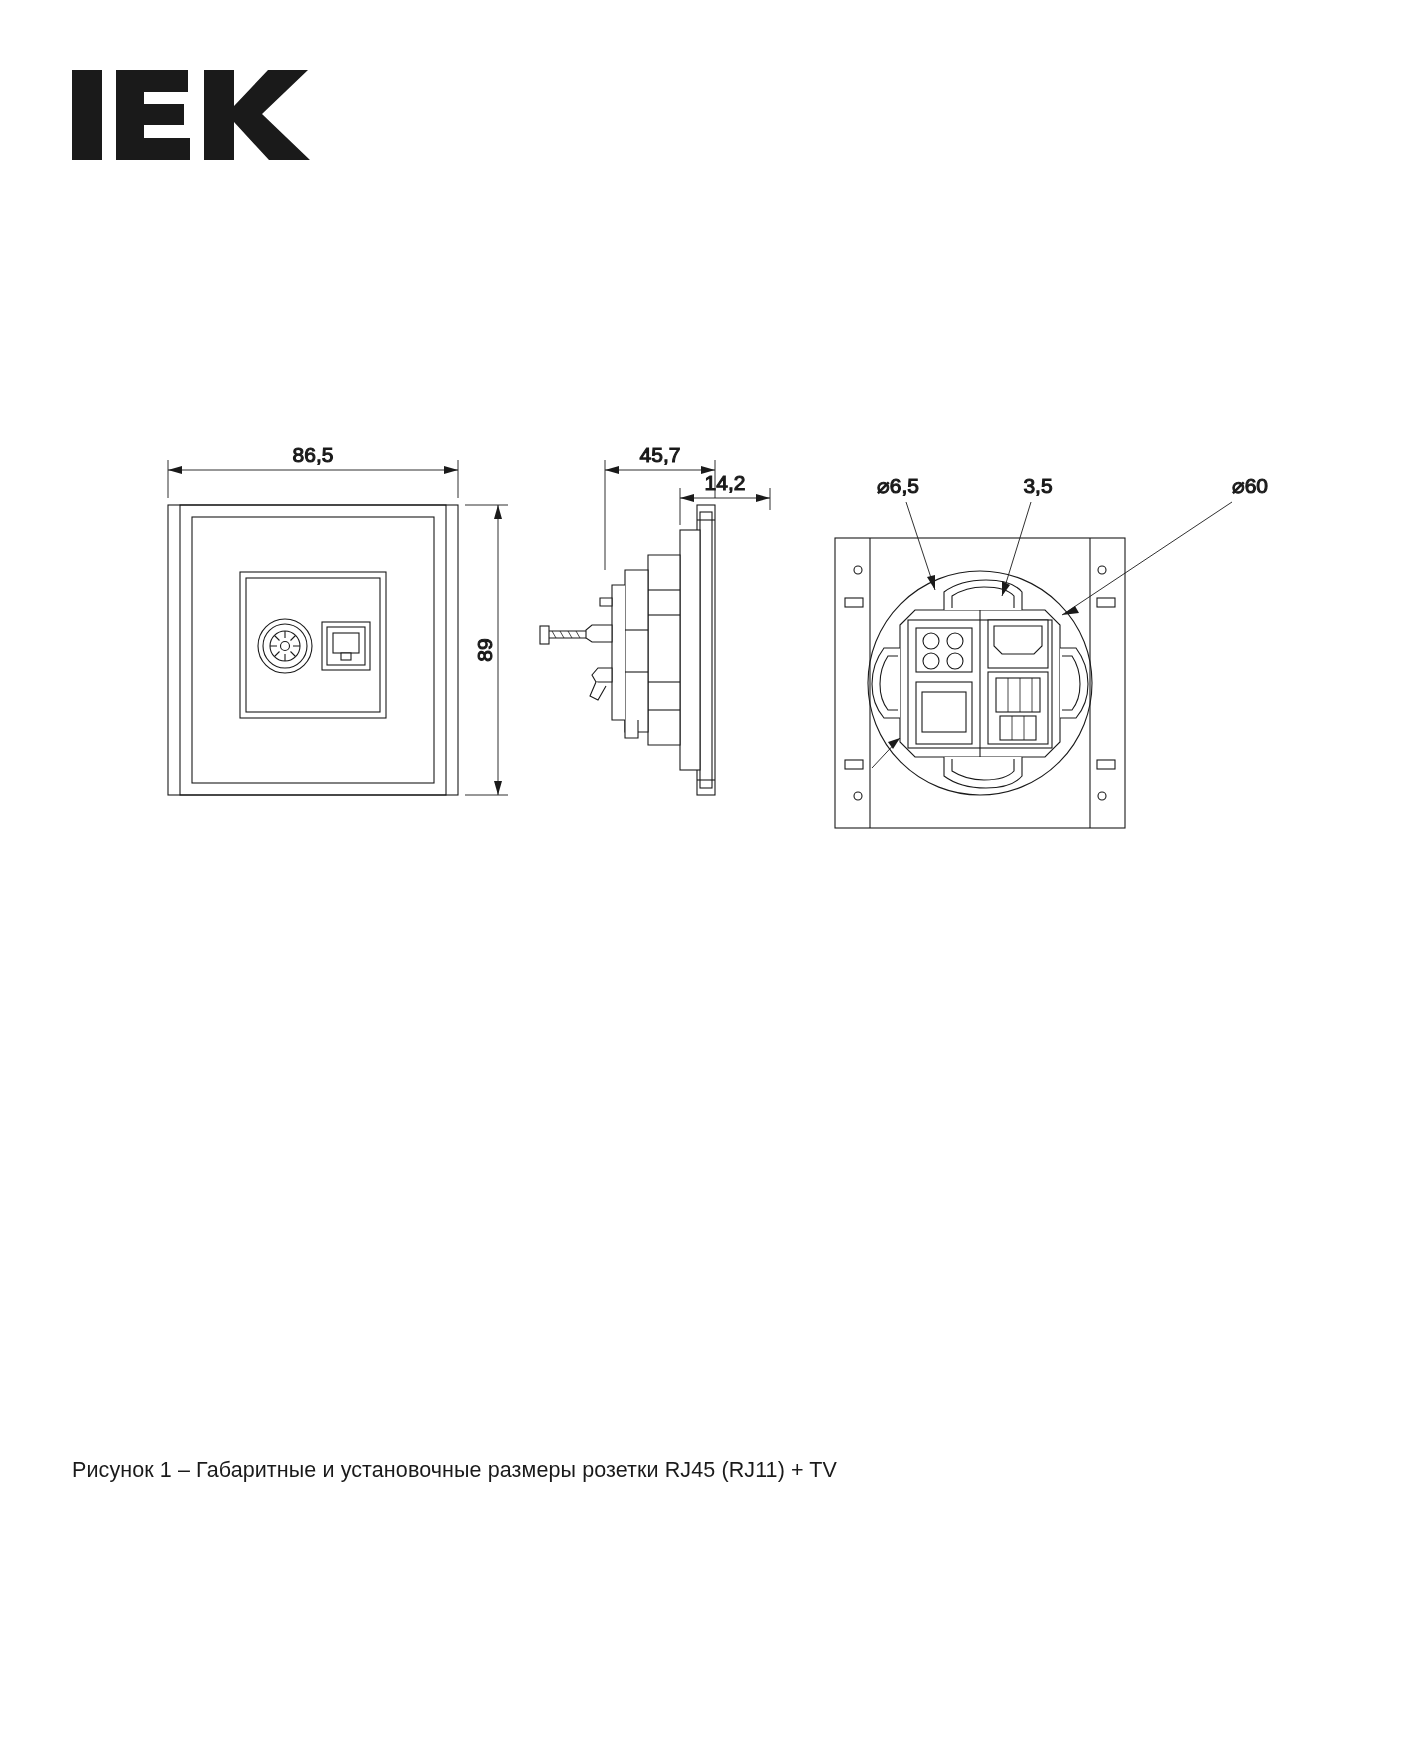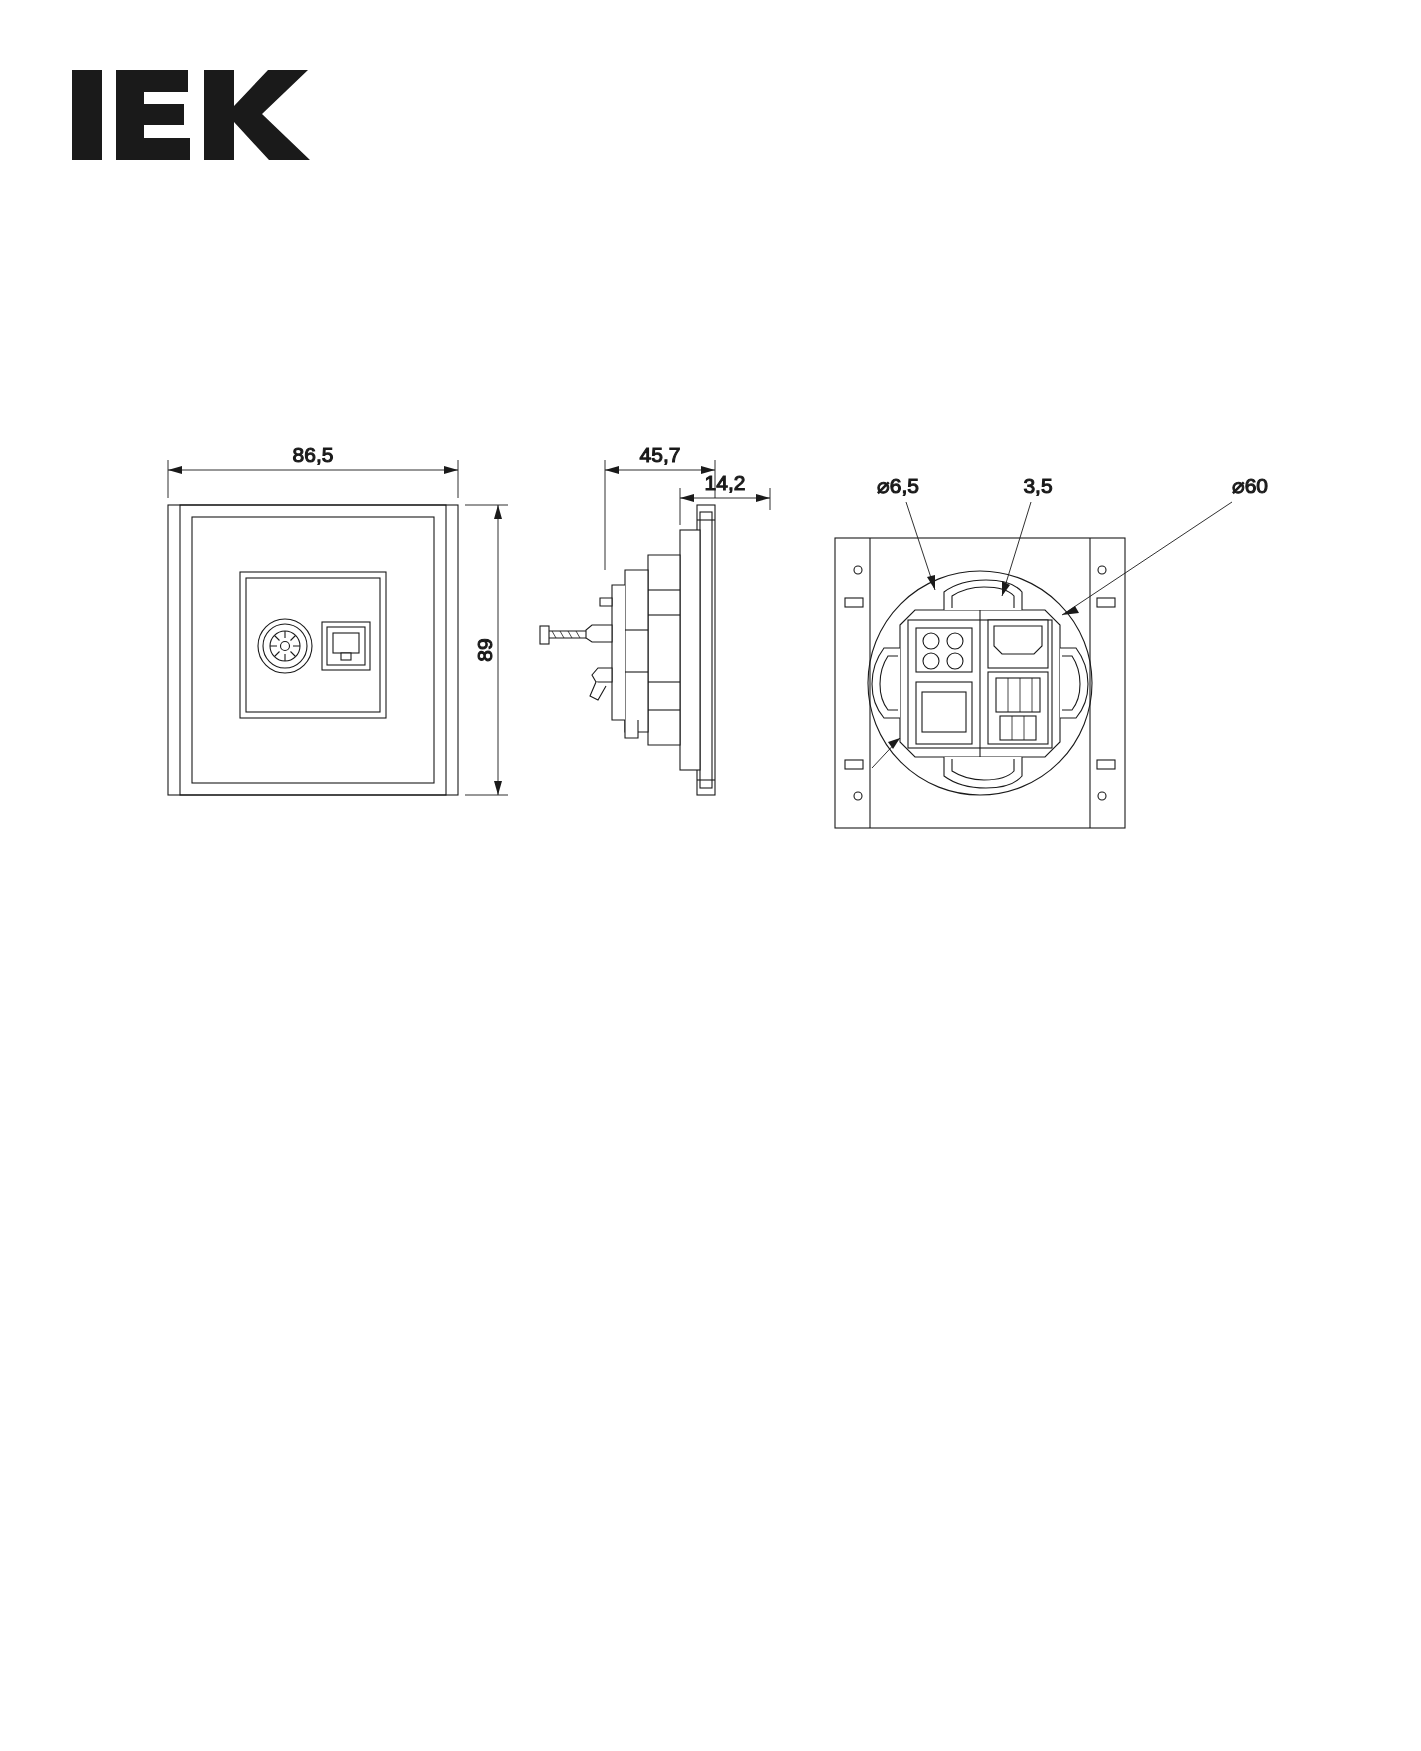--- a/index.html
+++ b/index.html
@@ -239,14 +239,15 @@
 
         <g stroke-width="0.9">
           <line x1="872" y1="348" x2="900" y2="318"></line>
           <polygon points="900,318 888,322 893,329" fill="#1a1a1a" stroke="none"></polygon>
         </g>
 
       </g>
     </svg>
   </div>
 
+  <div class="caption">Рисунок 1 – Габаритные и установочные размеры розетки RJ45 (RJ11) + TV</div>
 
 </div>
 
 </body></html>

